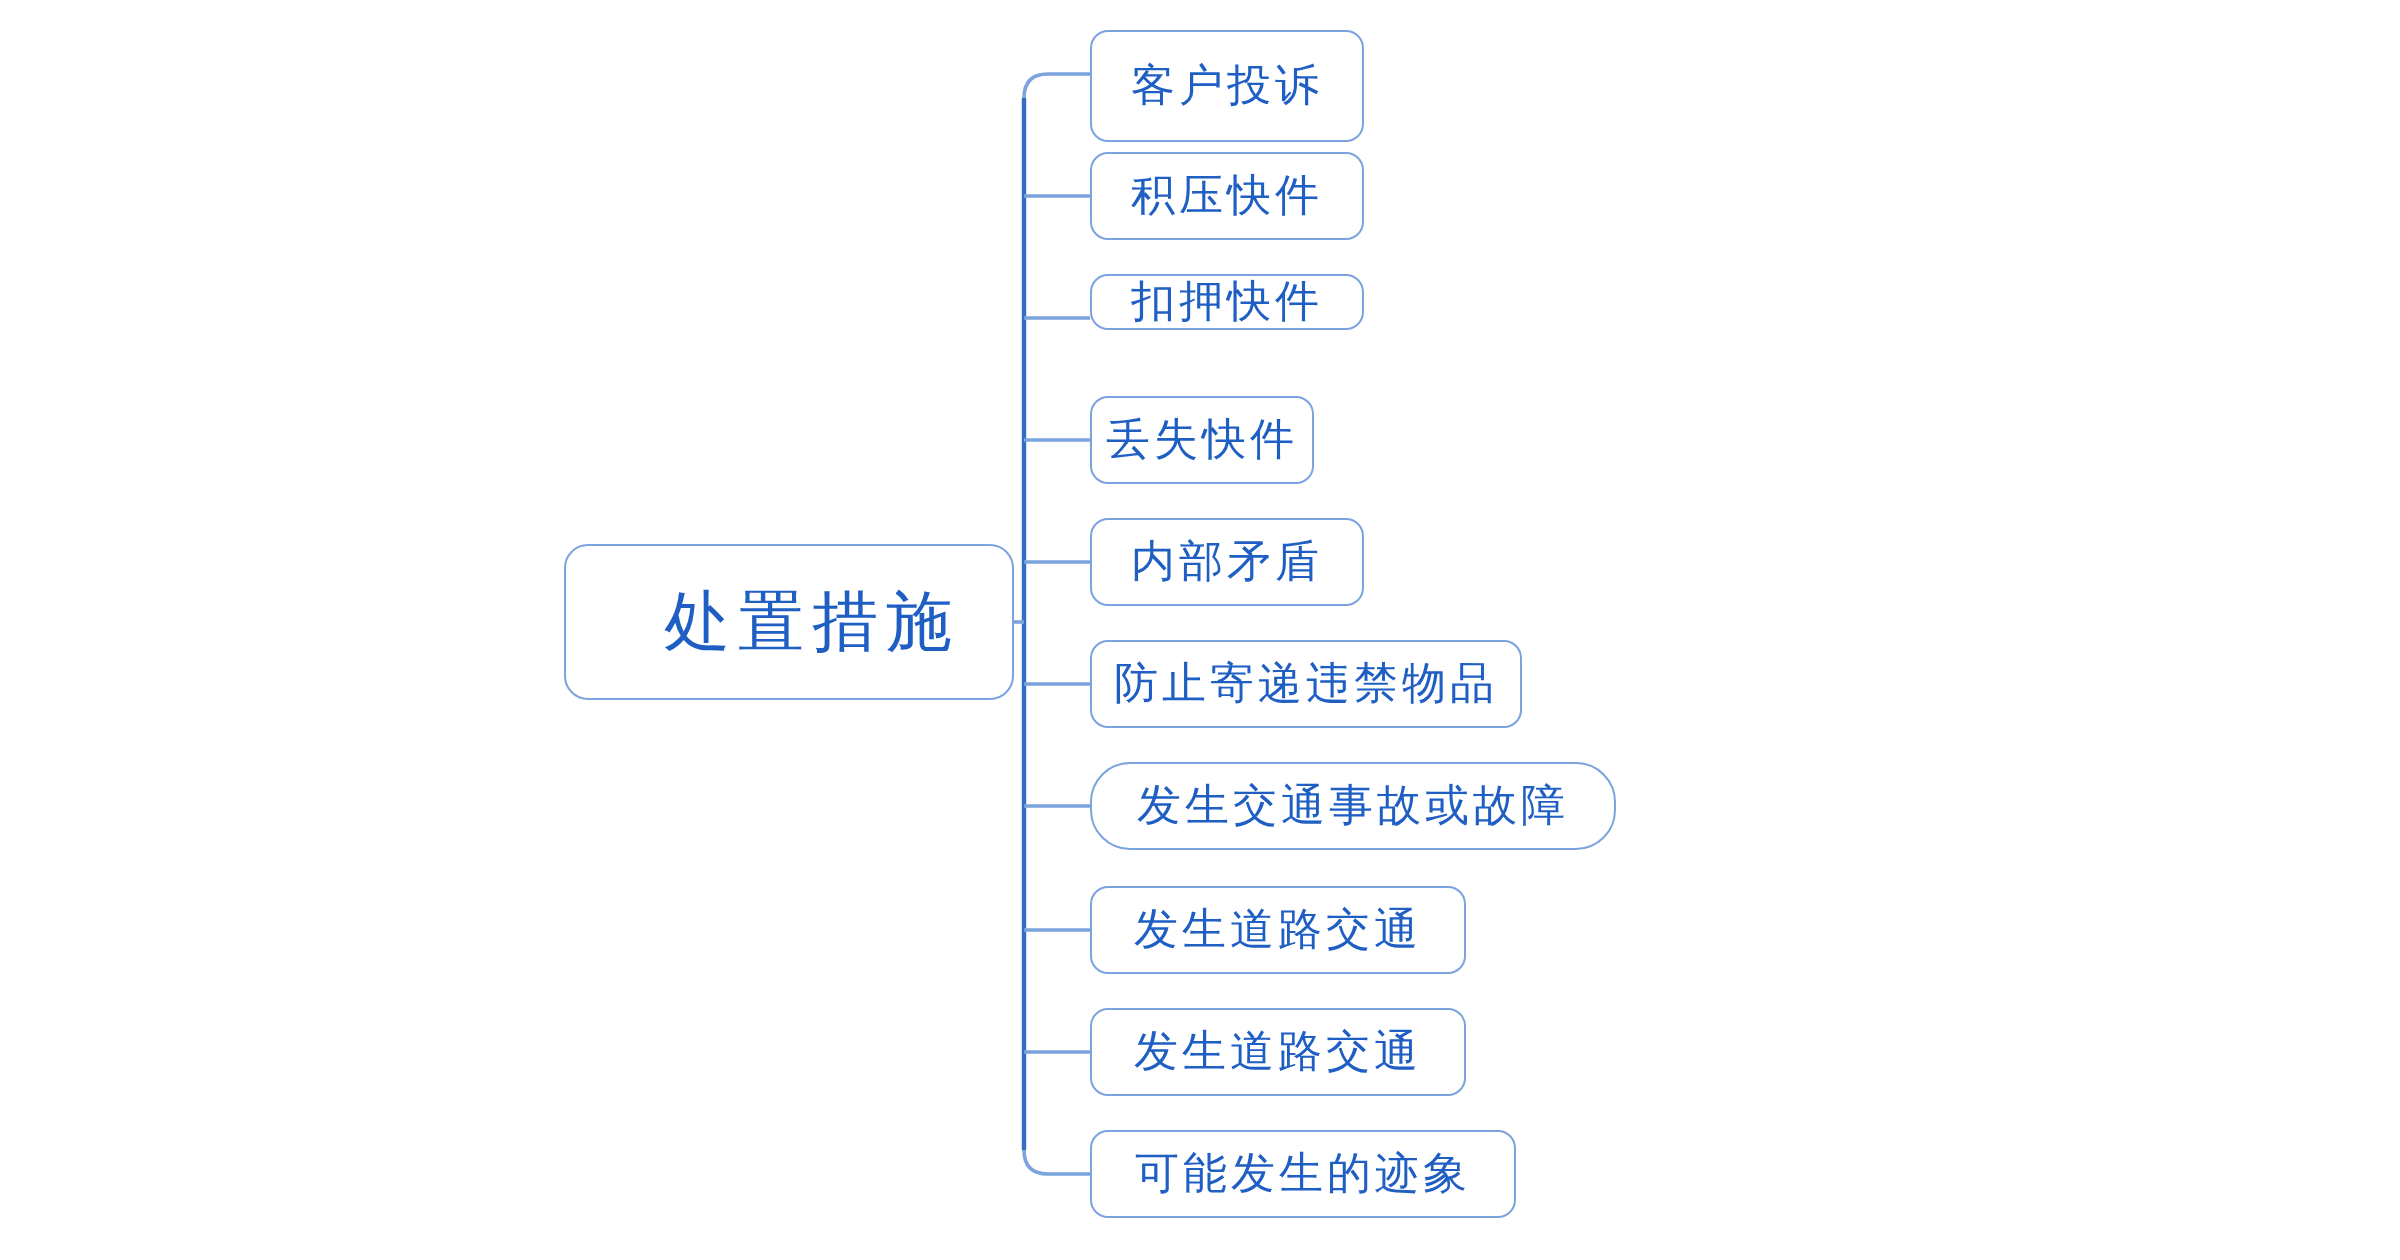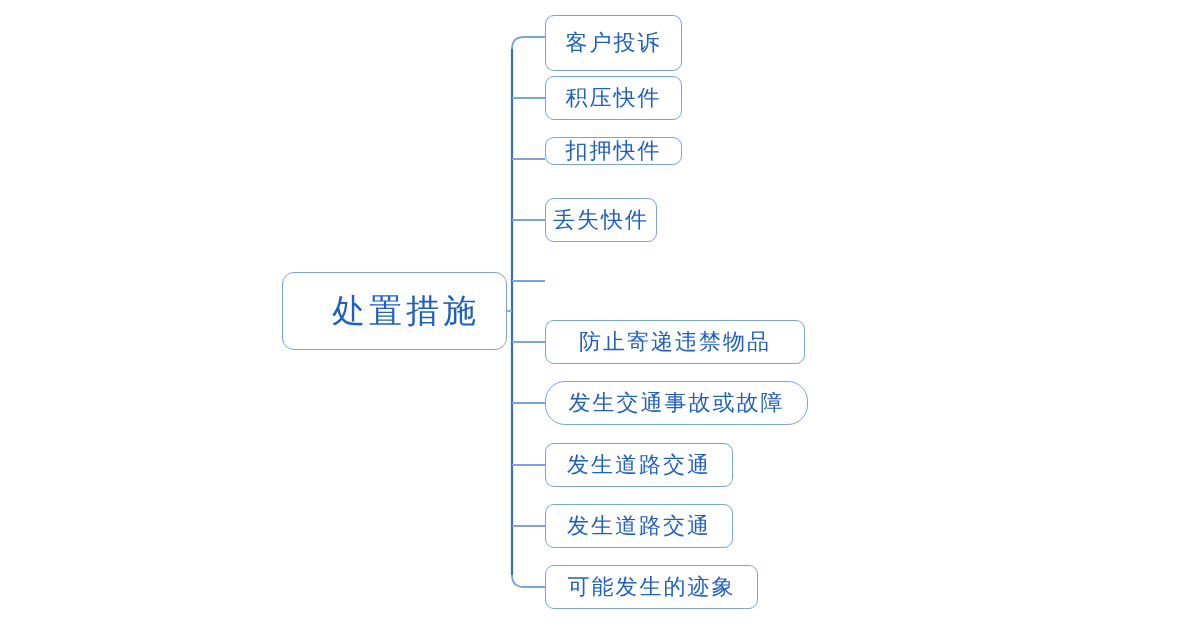--- a/index.html
+++ b/index.html
@@ -78,21 +78,24 @@
     </div>
     <div class="node child" style="left: 545px; top: 76px; width: 137px; height: 44px;">
       <span>积压快件</span>
     </div>
     <div class="node child" style="left: 545px; top: 137px; width: 137px; height: 28px;">
       <span>扣押快件</span>
     </div>
     <div class="node child" style="left: 545px; top: 198px; width: 112px; height: 44px;">
       <span>丢失快件</span>
     </div>
-    <div class="node child" style="left: 545px; top: 320px; width: 260px; height: 44px;">
+    <div class="node child" style="left: 545px; top: 259px; width: 137px; height: 44px;">
+      <span>内部矛盾</span>
+    </div>
+    <div class="node child" style="left: 545px; top: 320px; width: 216px; height: 44px;">
       <span>防止寄递违禁物品</span>
     </div>
     <div class="node child" style="left: 545px; top: 381px; width: 263px; height: 44px; border-radius: 20px;">
       <span>发生交通事故或故障</span>
     </div>
     <div class="node child" style="left: 545px; top: 443px; width: 188px; height: 44px;">
       <span>发生道路交通</span>
     </div>
     <div class="node child" style="left: 545px; top: 504px; width: 188px; height: 44px;">
       <span>发生道路交通</span>

